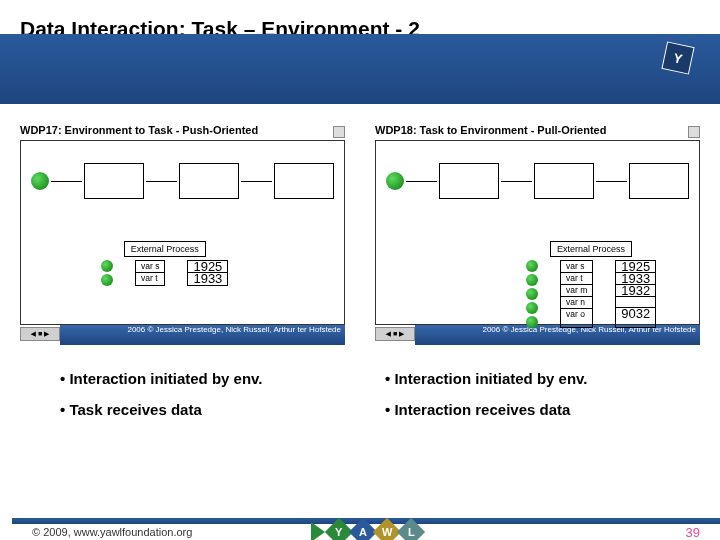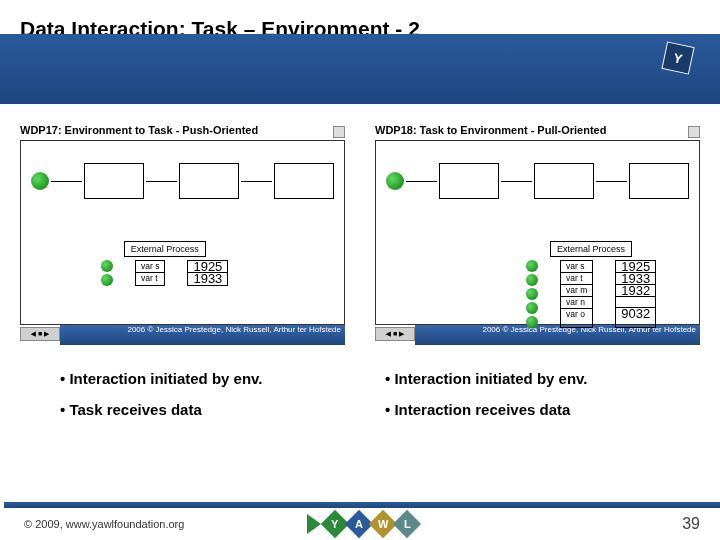--- a/index.html
+++ b/index.html
@@ -30,29 +30,29 @@
   .vals-col { border: 1px solid #000; display: flex; flex-direction: column; font-size: 13px; }
   .vals-col > div { padding: 0 5px; line-height: 11px; min-height: 11px; }
   .vals-col > div + div { border-top: 1px solid #000; }
   .credit-bar { display: flex; align-items: center; height: 16px; margin-top: 1px; }
   .cbar-ctrl { width: 40px; height: 14px; background: #d0d0d0; border: 1px solid #888; display: flex; align-items: center; justify-content: space-around; font-size: 7px; }
   .cbar-text { flex: 1; background: linear-gradient(to bottom, #3a6ab0, #1e4680); color: #fff; font-size: 8px; padding: 1px 4px; text-align: right; height: 22px; line-height: 12px; }
   .bullets { display: flex; padding: 28px 40px 0 60px; gap: 30px; }
   .bullet-col { flex: 1; }
   .bullet { font-size: 15px; font-weight: bold; color: #000; margin-bottom: 14px; }
   .bullet::before { content: "• "; }
-  .footer { position: absolute; bottom: 0; left: 4px; right: 0; height: 32px; background: #fff; display: flex; align-items: center; padding: 0 20px; }
+  .footer { position: absolute; bottom: 0; left: 12px; right: 0; height: 16px; background: #fff; display: flex; align-items: center; padding: 0 20px; }
   .footer-divider { position: absolute; top: -6px; left: 0; right: 0; height: 6px; background: linear-gradient(to bottom, #2a5a9c, #1e4680); }
   .copyright { font-size: 11px; color: #333; }
   .footer-logos { position: absolute; left: 50%; transform: translateX(-50%); display: flex; gap: 4px; align-items: center; }
   .diamond { width: 20px; height: 20px; transform: rotate(45deg); display: flex; align-items: center; justify-content: center; color: #fff; font-size: 11px; font-weight: bold; }
   .diamond span { transform: rotate(-45deg); }
   .d1 { background: #2a8a3a; } .d2 { background: #2a5a9c; } .d3 { background: #b0932a; } .d4 { background: #5a8a8a; }
   .tri { width: 0; height: 0; border-top: 10px solid transparent; border-bottom: 10px solid transparent; border-left: 14px solid #2a8a3a; }
-  .page-num { font-size: 16px; color: #404040; margin-left: auto; }
+  .page-num { font-size: 13px; color: #ec4899; margin-left: auto; }
 </style>
 </head>
 <body>
 
 <div class="header-white-top">
   <div class="title">Data Interaction: Task – Environment - 2</div>
 </div>
 <div class="header-bar">
   <div class="logo-corner">
     <div class="logo-box">Y</div>

